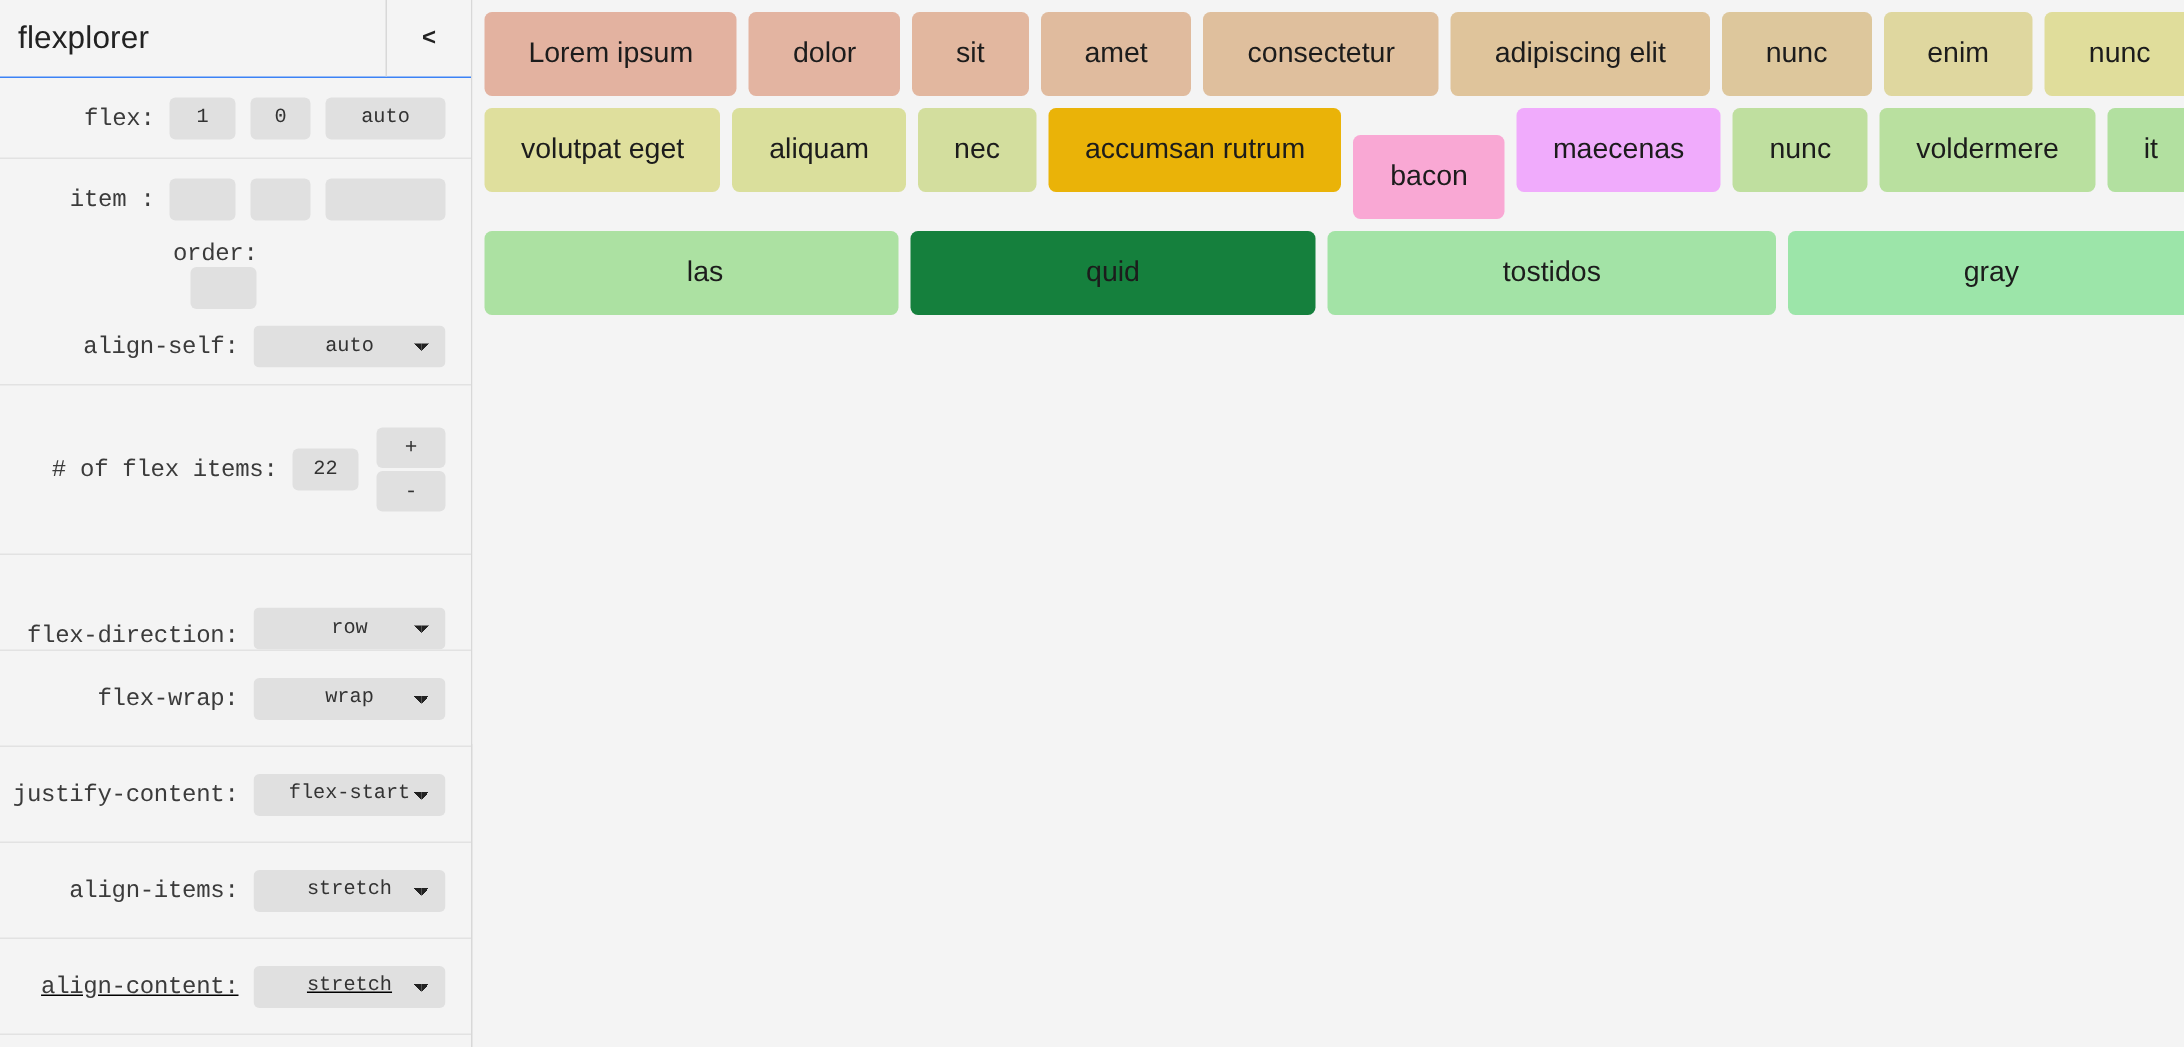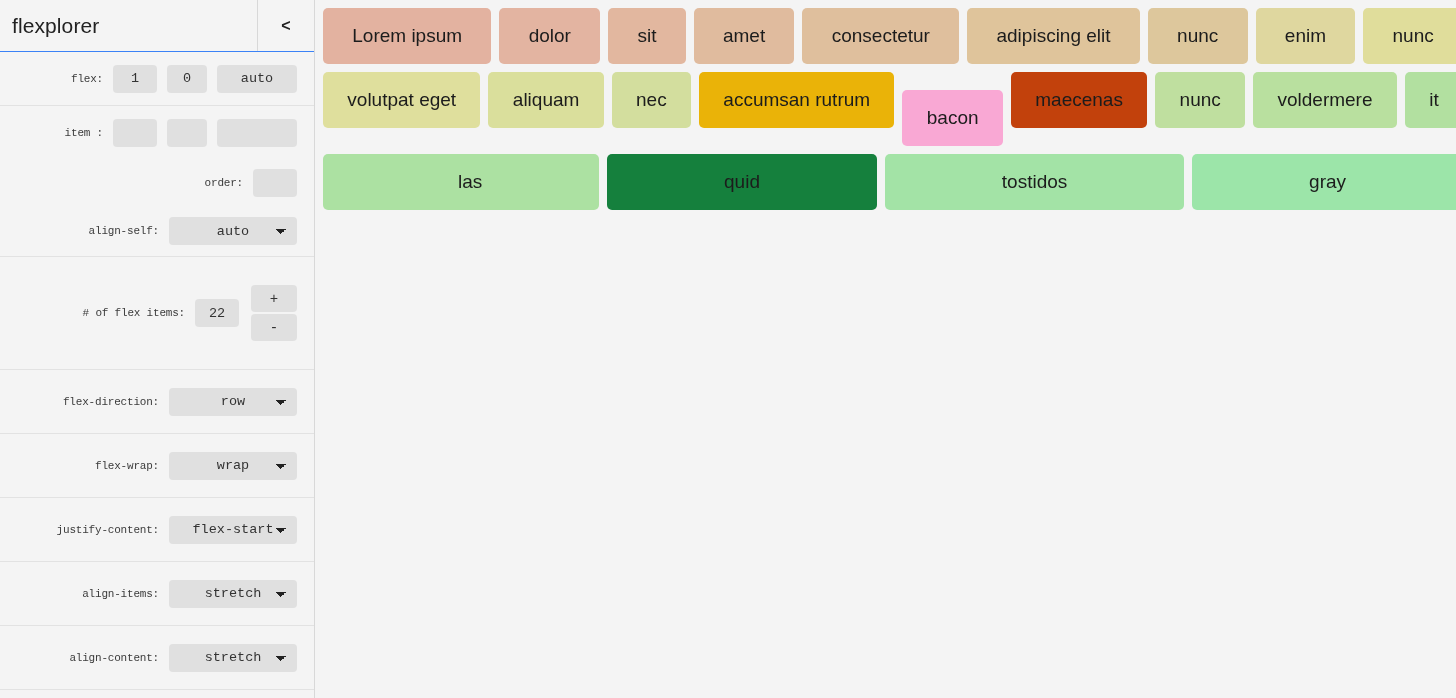--- a/index.html
+++ b/index.html
@@ -71,21 +71,21 @@
     align-items: center;
     justify-content: flex-end;
     box-sizing: border-box;
     padding-right: 17px;
     border-bottom: 1px solid #e2e2e2;
     min-height: 0;
   }
 
   .ctrl-label {
     font-family: "Liberation Mono", monospace;
-    font-size: 11px;
+    font-size: 16px;
     color: #3b3b3b;
     white-space: nowrap;
     margin-right: 10px;
     letter-spacing: -0.2px;
   }
 
   .inp {
     background: #e0e0e0;
     border: none;
     border-radius: 4px;
@@ -149,28 +149,28 @@
     font-size: 14px;
     color: #333;
     cursor: pointer;
     line-height: 1;
     padding: 0;
   }
 
   
   .sec-flex      { height: 54px; }
   .sec-item      { height: 54px; border-bottom: none; }
-  .sec-order     { height: 46px; border-bottom: none; }
+  .sec-order     { height: 46px; border-bottom: none; flex-direction: column; }
   .sec-alignself { height: 51px; }
   .sec-count     { height: 113px; align-items: center; }
-  .sec-dir       { height: 64px; }
+  .sec-dir       { height: 64px; align-items: flex-end; }
   .sec-wrap      { height: 64px; }
   .sec-justify   { height: 64px; }
   .sec-alignitems{ height: 64px; }
-  .sec-aligncont { height: 64px; }
+  .sec-aligncont { height: 64px; text-decoration: underline; }
 
   
   #main {
     flex: 1 1 auto;
     height: 496px;
     background: #f4f4f4;
     box-sizing: border-box;
     padding: 8px 0 0 8px;
     overflow: hidden;
   }
@@ -309,21 +309,21 @@
         </div>
         <div class="flex-item" style="background-color: rgb(211, 222, 158);">
           <span>nec</span>
         </div>
         <div class="flex-item" style="background-color: #eab308;">
           <span>accumsan rutrum</span>
         </div>
         <div class="flex-item" style="background-color: #f9a8d4; margin-top: 18px;">
           <span>bacon</span>
         </div>
-        <div class="flex-item" style="background-color: #c2410c;">
+        <div class="flex-item" style="background-color: #f0abfc;">
           <span>maecenas</span>
         </div>
         <div class="flex-item" style="background-color: rgb(191, 223, 159);">
           <span>nunc</span>
         </div>
         <div class="flex-item" style="background-color: rgb(185, 224, 159);">
           <span>voldermere</span>
         </div>
         <div class="flex-item" style="background-color: rgb(178, 224, 160);">
           <span>it</span>

